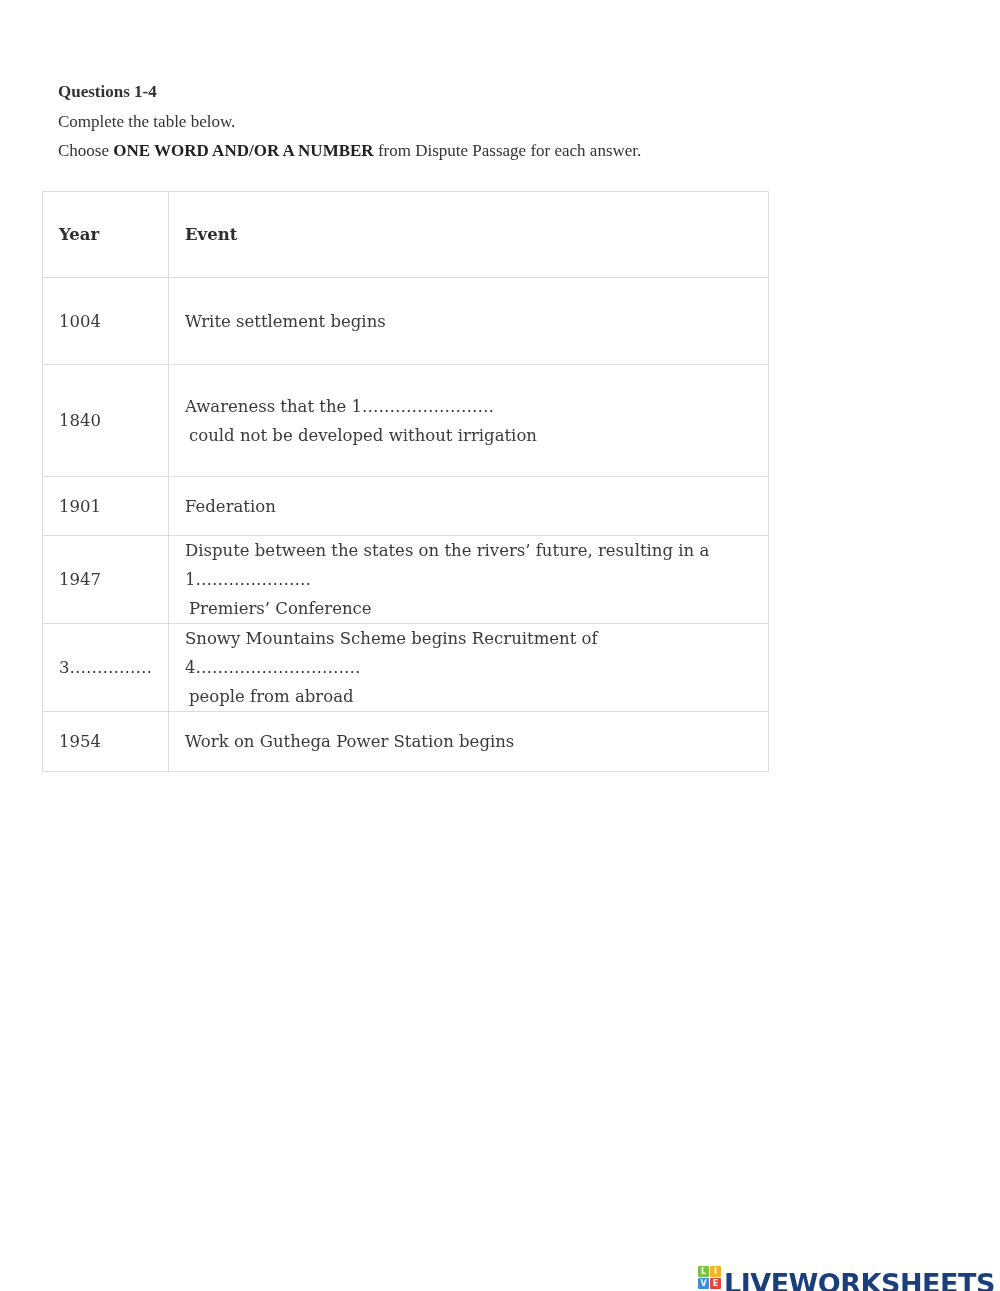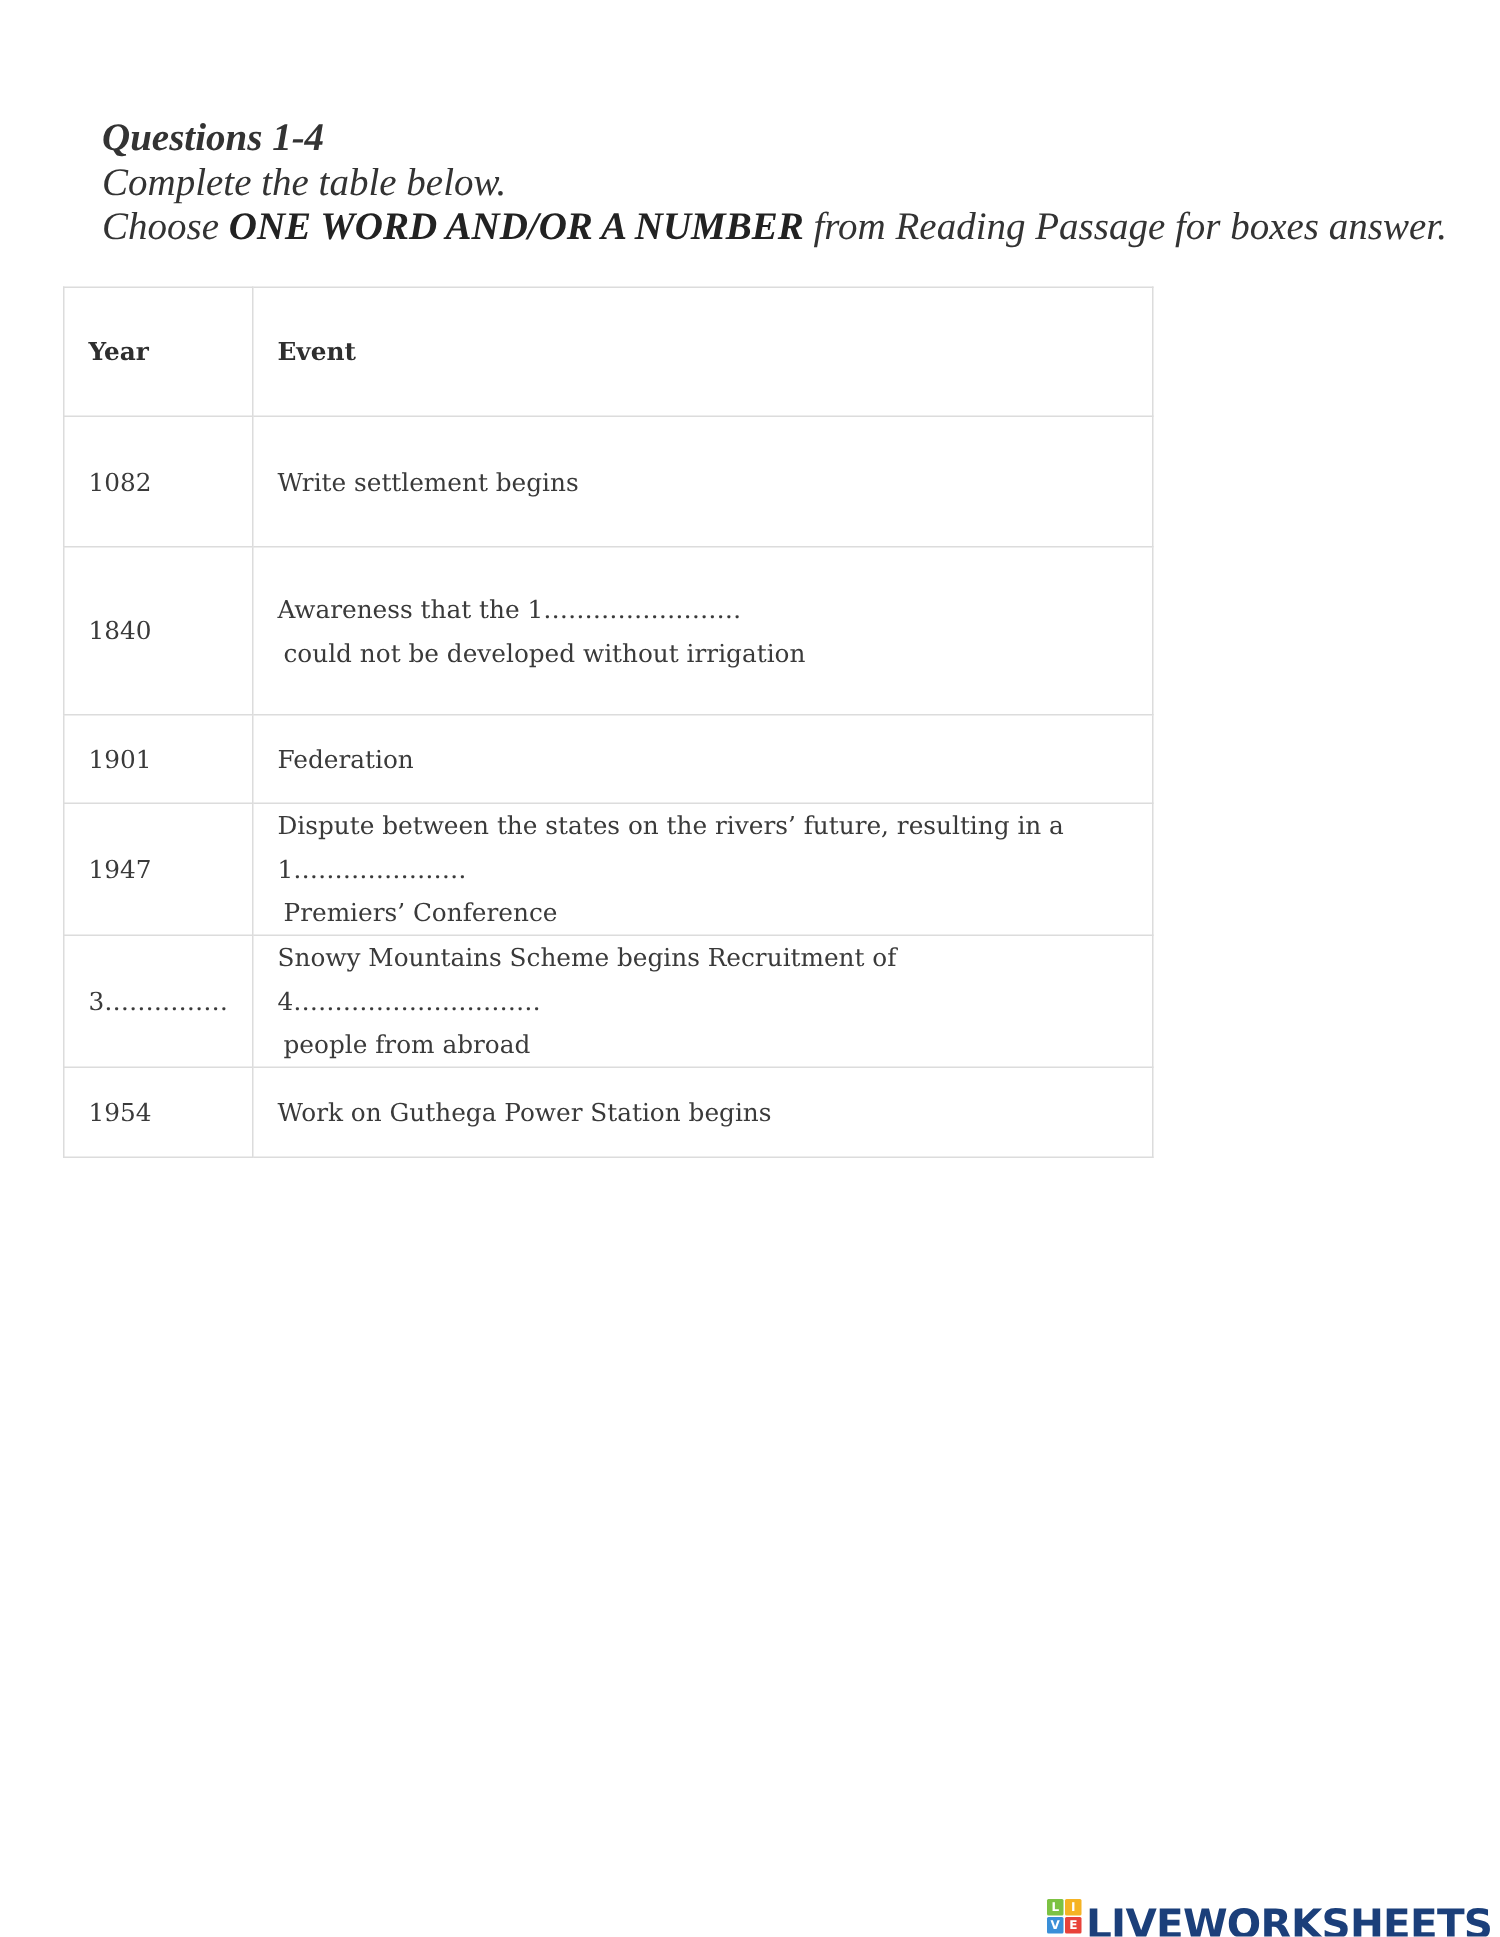--- a/index.html
+++ b/index.html
@@ -10,27 +10,26 @@
     body {
       width: 1000px;
       height: 1291px;
       position: relative;
       overflow: hidden;
       font-family: "DejaVu Serif", "Liberation Serif", serif;
       color: #333333;
     }
     .intro {
       position: absolute;
-      left: 68px;
+      left: 58px;
       top: 77px;
       font-family: "Liberation Serif", serif;
-      font-size: 26px;
+      font-size: 17px;
       line-height: 29.5px;
       color: #333333;
-      font-style: italic;
     }
     .intro .title { font-weight: bold; }
     .intro b { font-weight: bold; color: #222; }
     table.ws {
       position: absolute;
       left: 42px;
       top: 191px;
       width: 727px;
       border-collapse: collapse;
       font-family: "DejaVu Serif", serif;
@@ -90,33 +89,33 @@
       line-height: 26px;
       margin-top: 14px;
     }
   </style>
 </head>
 <body>
 
 <div class="intro">
   <div class="title">Questions 1-4</div>
   <div>Complete the table below.</div>
-  <div><span>Choose </span><b>ONE WORD AND/OR A NUMBER</b><span> from Reading Passage for boxes answer.</span></div>
+  <div><span>Choose </span><b>ONE WORD AND/OR A NUMBER</b><span> from Dispute Passage for each answer.</span></div>
 </div>
 
 <table class="ws">
   <thead>
     <tr>
       <th style="width:109px">Year</th>
       <th>Event</th>
     </tr>
   </thead>
   <tbody>
     <tr class="r1">
-      <td class="year">1082</td>
+      <td class="year">1004</td>
       <td class="ev"><span>Write settlement begins</span></td>
     </tr>
     <tr class="r2">
       <td class="year">1840</td>
       <td class="ev"><span>Awareness that the 1……………………</span><span class="line2">could not be developed without irrigation</span></td>
     </tr>
     <tr class="r3">
       <td class="year">1901</td>
       <td class="ev"><span>Federation</span></td>
     </tr>

